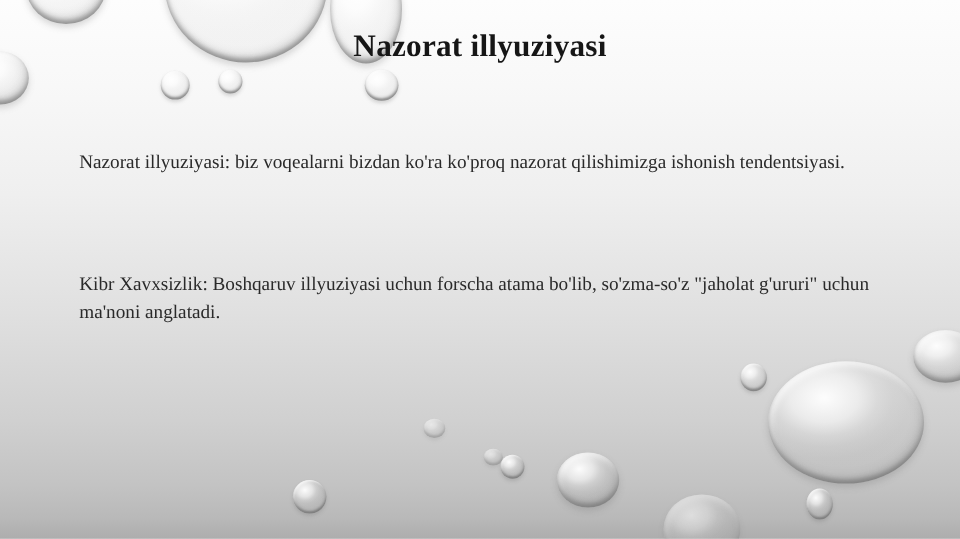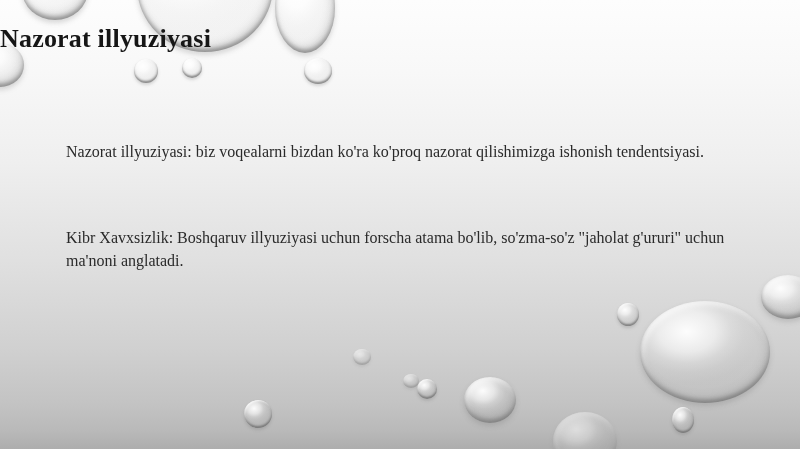--- a/index.html
+++ b/index.html
@@ -53,35 +53,36 @@
       inset 1px 1px 2px rgba(255,255,255,0.95),
       0 2px 3px rgba(110,110,110,0.25);
   }
   .drop.faint { opacity: 0.55; }
   .title {
     position: absolute;
     top: 24px;
     left: 0;
     width: 100%;
     margin: 0;
+    text-align: center;
     font-size: 26px;
     font-weight: bold;
     letter-spacing: 0.2px;
     color: #161616;
   }
   .para {
     position: absolute;
     left: 66px;
     width: 708px;
     margin: 0;
     font-size: 16px;
     line-height: 23px;
     color: #2a2a2a;
   }
-  .para-1 { top: 140px; }
+  .para-1 { top: 124px; }
   .para-2 { top: 226px; }
   .para-3 { top: 329px; }
 </style>
 </head>
 <body>
 
 <div class="slide">
 
   <div class="droplets">
 

